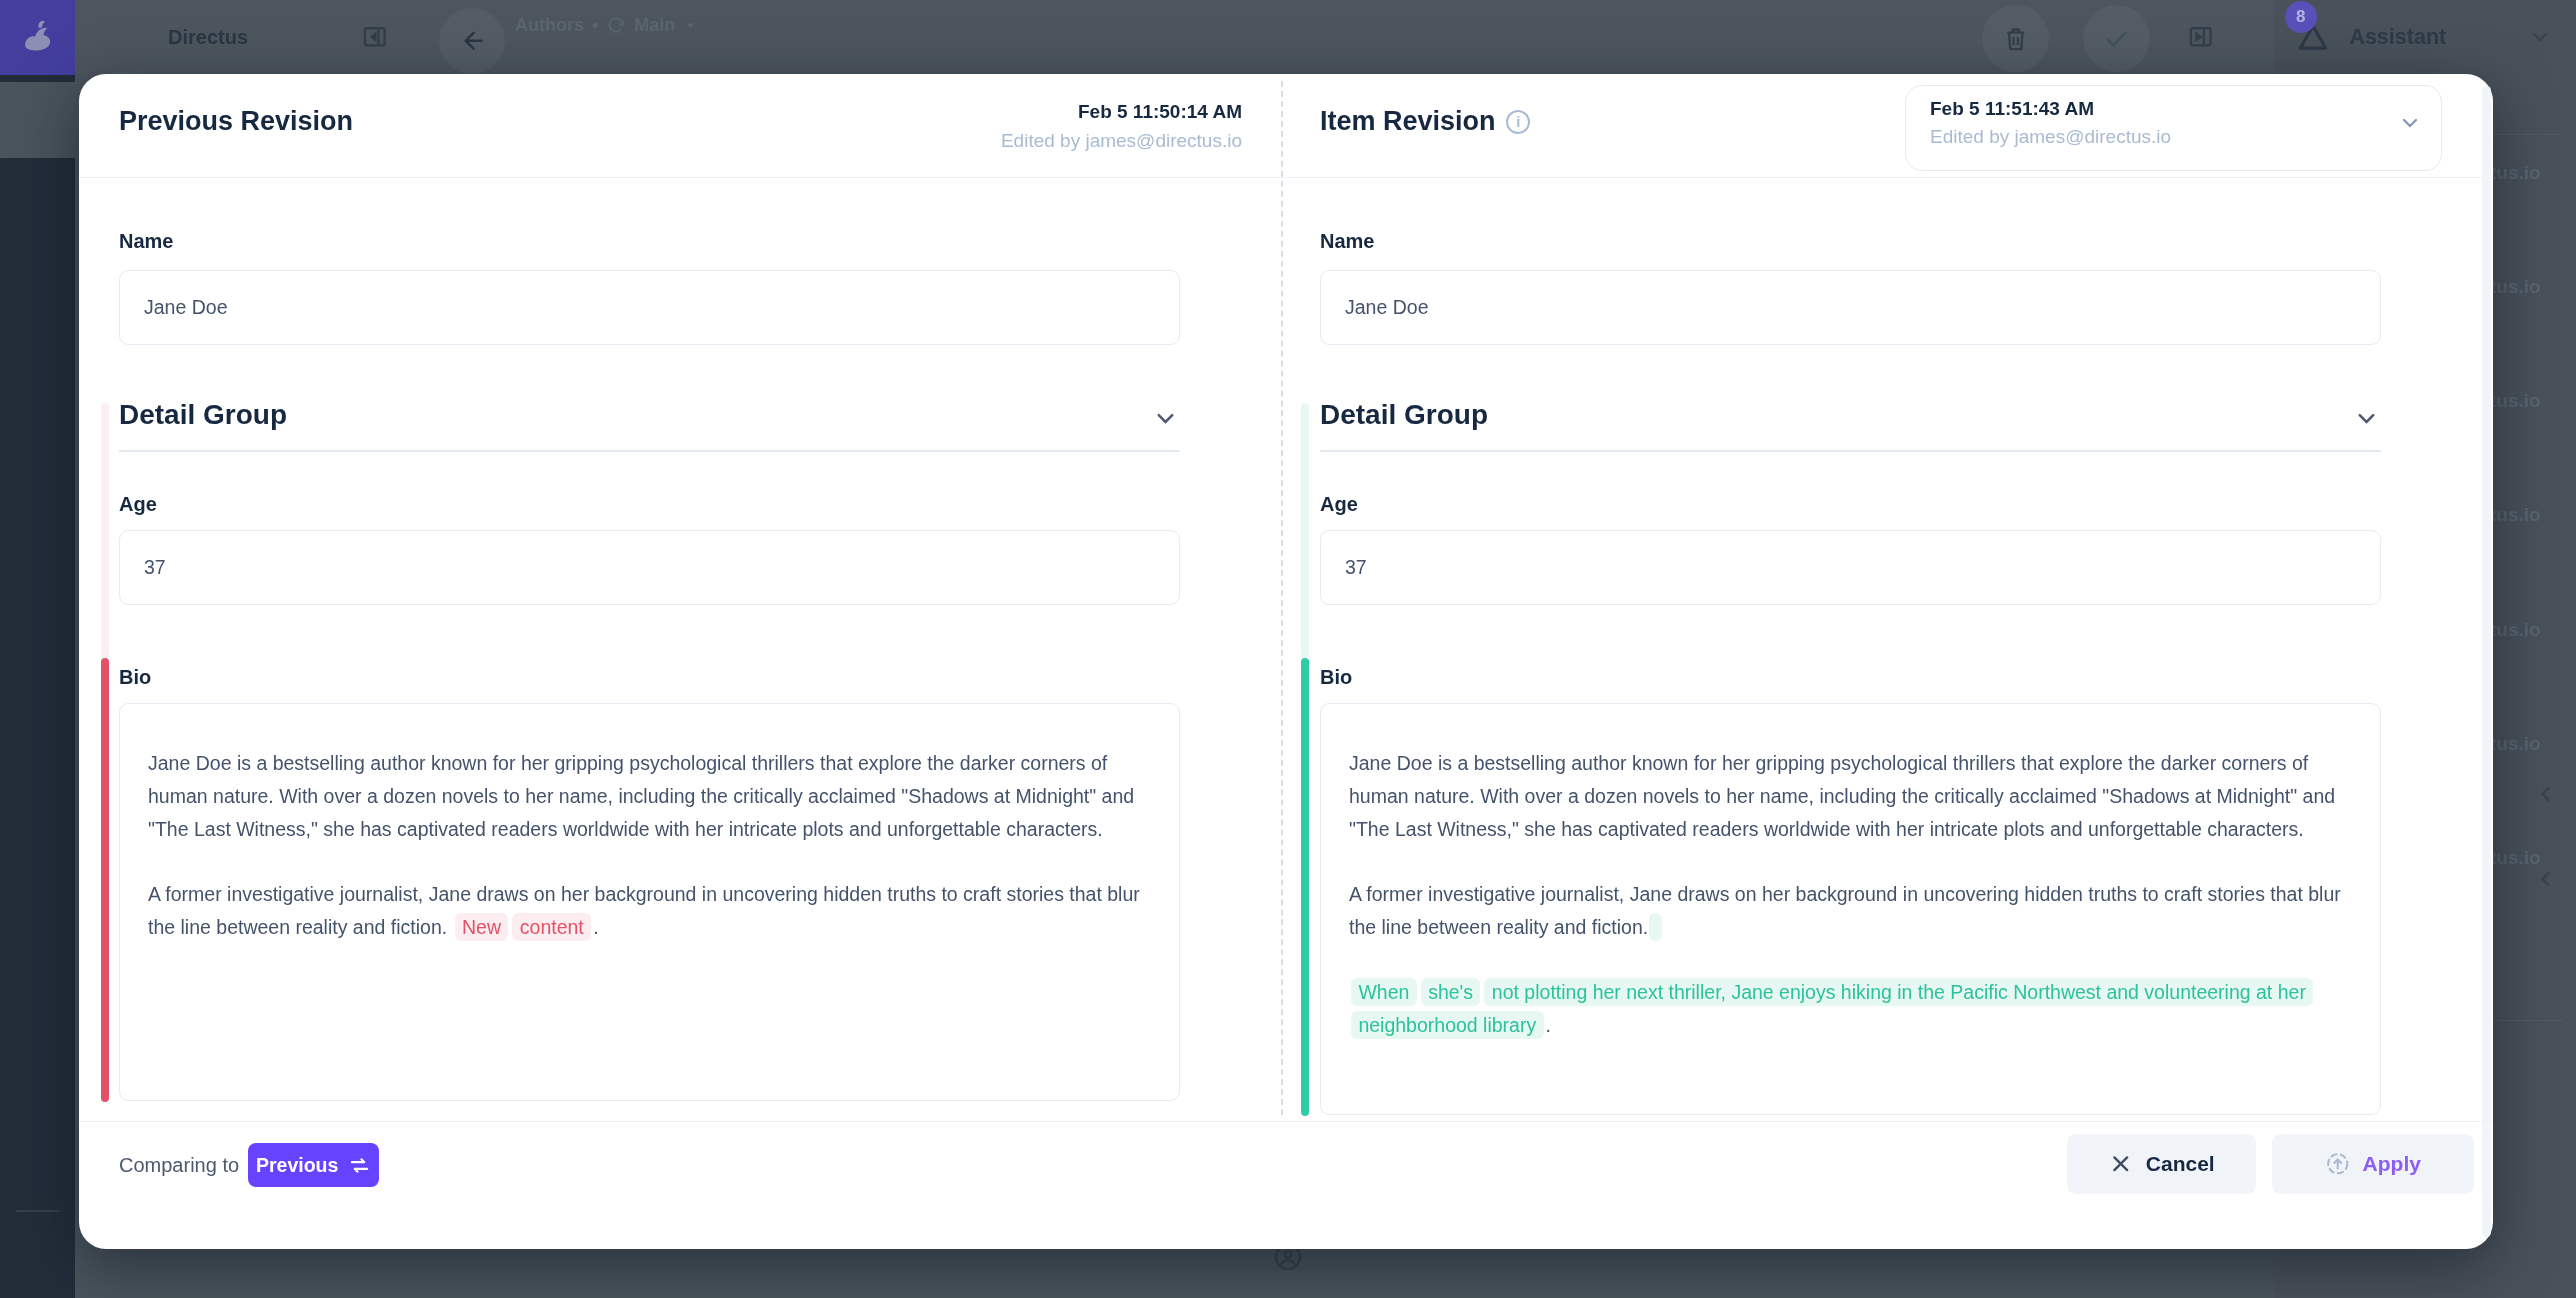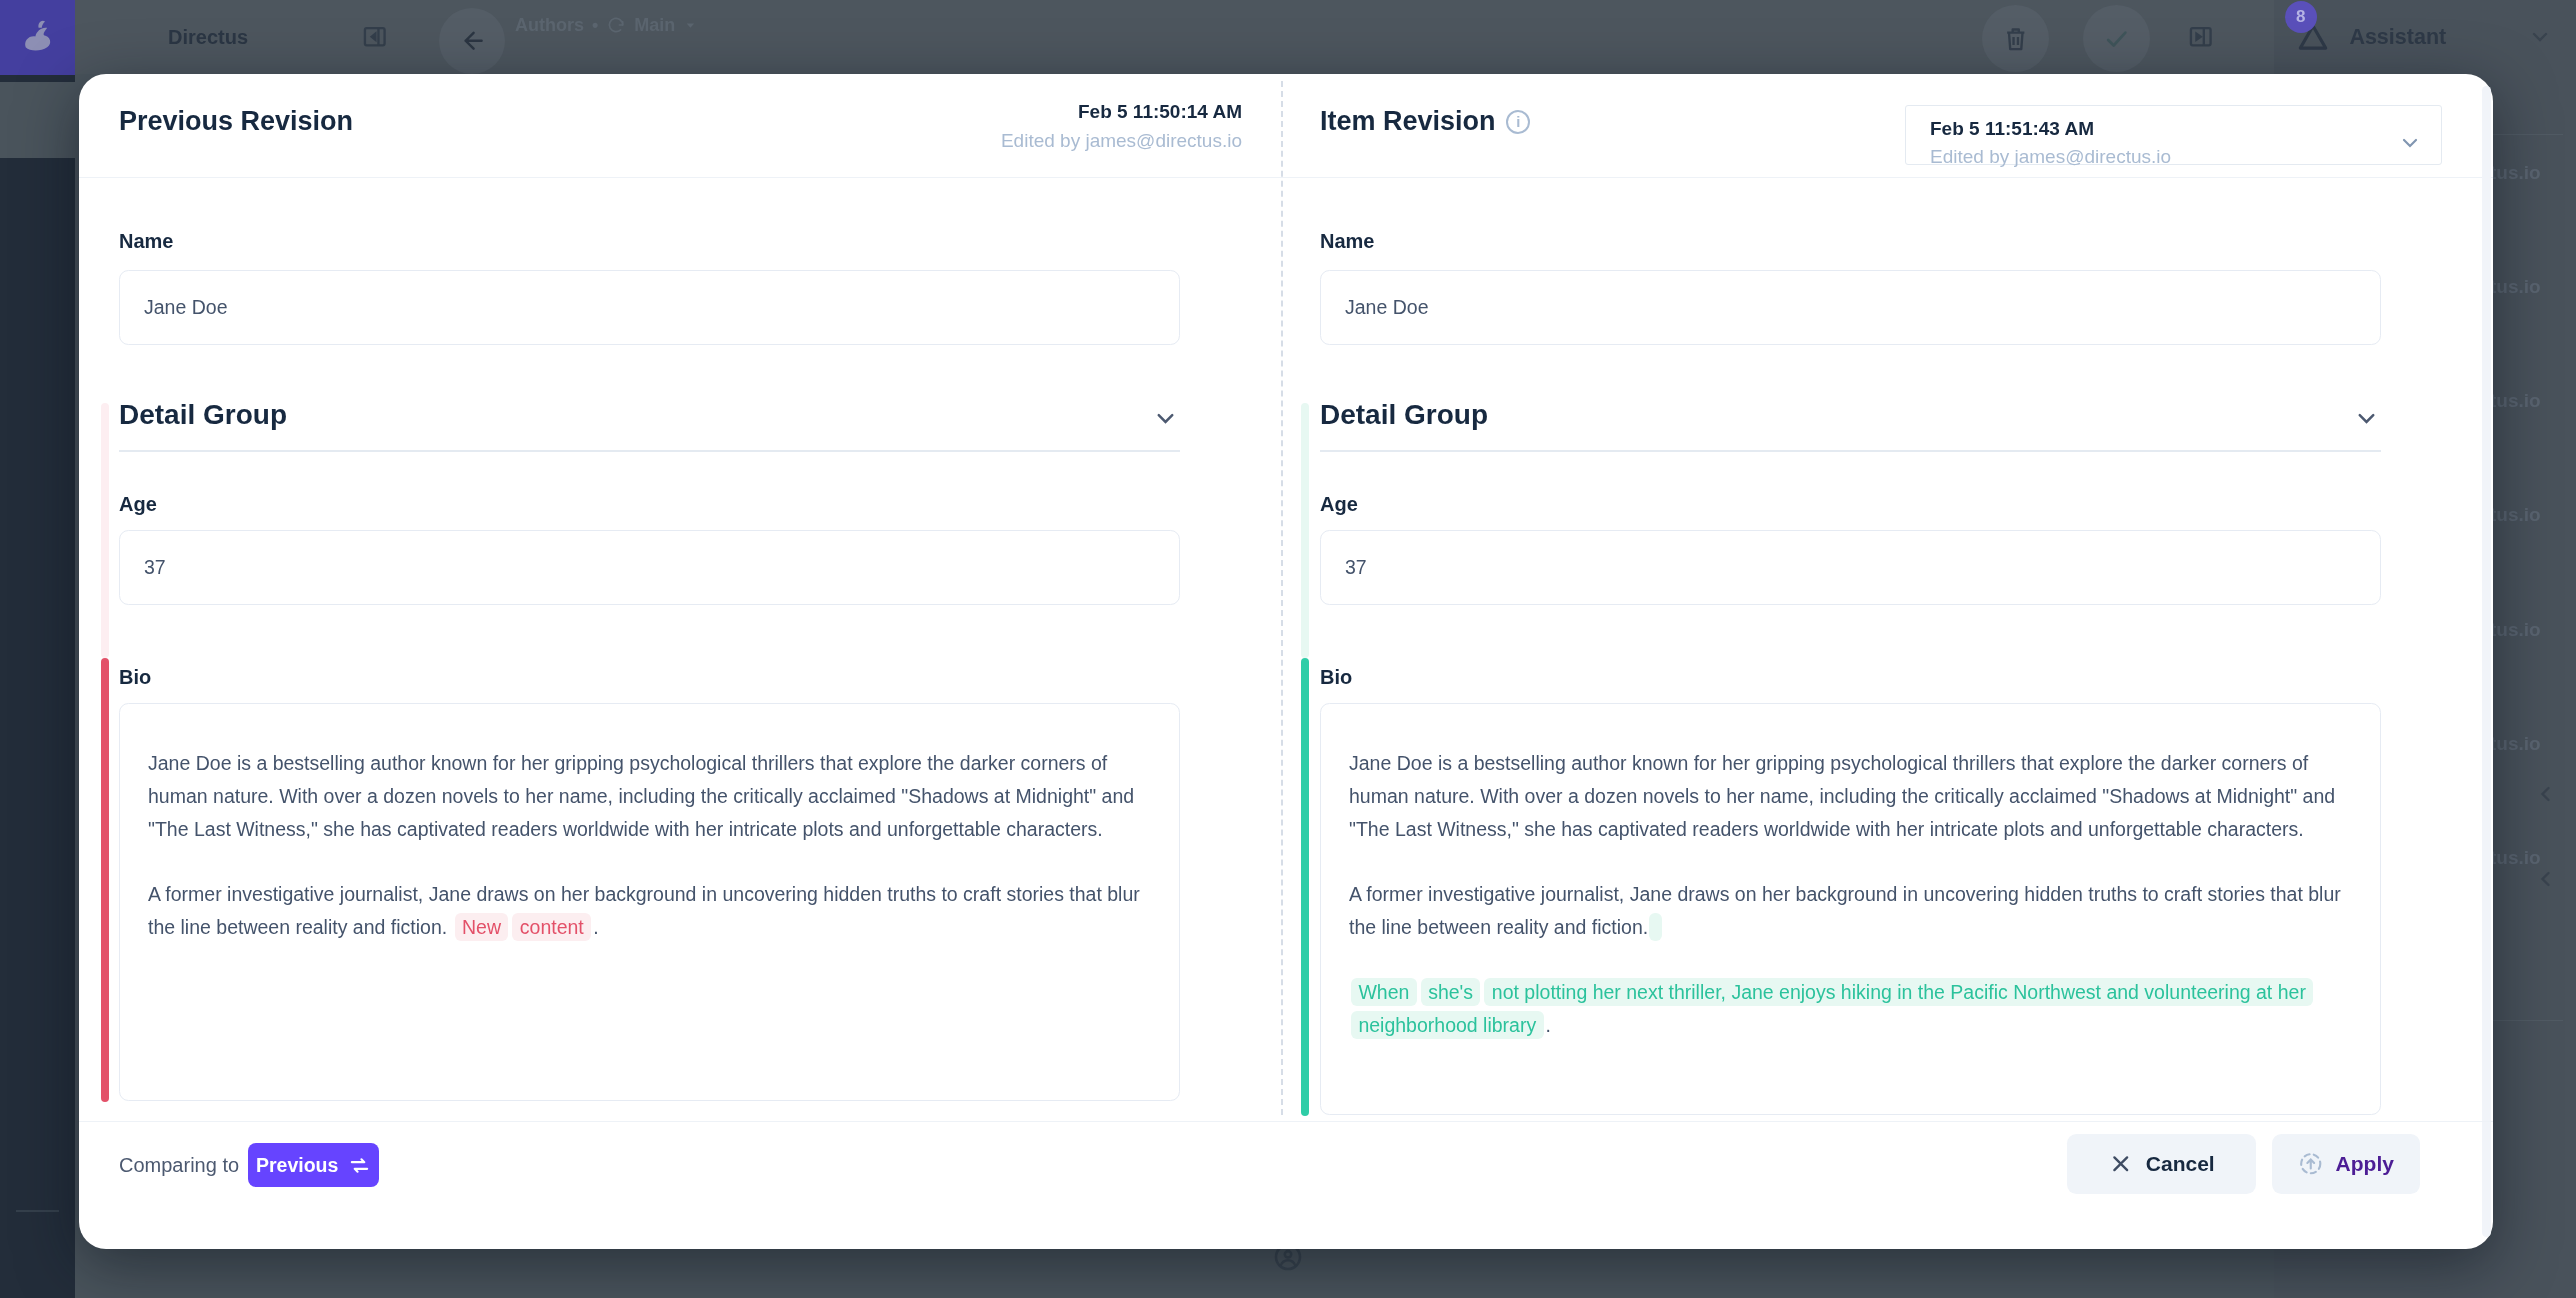--- a/index.html
+++ b/index.html
@@ -30,21 +30,21 @@
   .badge8 { position:absolute; left:-9.4px; top:-17.4px; width:32px; height:32px; border-radius:50%; background:#5a50ba; color:#b5b3e4; font-size:17px; font-weight:bold; display:flex; align-items:center; justify-content:center; }
 
   
   .modal { position:absolute; left:79px; top:74px; width:2414px; height:1175px; background:#ffffff; border-radius:27px; box-shadow:0 16px 60px rgba(8,16,26,.5); }
   .hdr-divider { position:absolute; left:0; top:103px; width:2414px; height:1.3px; background:#eef2f7; }
   .dash-divider { position:absolute; left:1202px; top:6.7px; height:1034px; width:0; border-left:2px dashed #d6dde7; }
   .panel-title { position:absolute; top:32px; font-size:27px; font-weight:bold; color:#172940; display:flex; align-items:center; gap:10.7px; }
   .ts-block { position:absolute; left:805px; top:23px; width:358px; text-align:right; }
   .ts-time { font-size:19px; font-weight:600; color:#172940; line-height:29.5px; }
   .ts-by { font-size:19px; color:#a9bbd2; line-height:28px; }
-  .rev-select { position:absolute; left:1826px; top:10.7px; width:537px; height:60px; border:1.3px solid #e4eaf1; border-radius:3px; padding:8px 24px;margin-top:20px; }
+  .rev-select { position:absolute; left:1826px; top:10.7px; width:537px; height:86px; border:1.3px solid #e4eaf1; border-radius:17px; padding:8px 24px; }
   .rev-select .ts-time,.rev-select .ts-by { text-align:left; display:block; }
   .sel-chevron { position:absolute; right:19px; top:25.5px; width:24px; height:24px; color:#8196b1; }
   .sel-chevron svg{width:24px;height:24px;}
   .info-dot { width:24px; height:24px; border-radius:50%; border:2px solid #a9bbd2; color:#a9bbd2; font-size:14.8px; font-weight:bold; display:inline-flex; align-items:center; justify-content:center; font-style:normal; }
 
   .field-label { position:absolute; font-size:20px; font-weight:bold; color:#172940; }
   .input { position:absolute; height:75px; width:1061px; border:1.3px solid #e6ebf3; border-radius:9.4px; background:#fff; display:flex; align-items:center; padding:0 24px; font-size:19.5px; color:#44536b; }
   .section-title { position:absolute; font-size:28px; font-weight:bold; color:#172940; }
   .sec-chevron { position:absolute; width:27px; height:27px; color:#4c5970; }
   .sec-chevron svg{width:27px;height:27px;}
@@ -59,21 +59,21 @@
   .chunk.ghost { padding:3.4px 3.4px; margin-left:1.3px; }
   .added-para { color:#2bc29c; }
 
   .ftr-divider { position:absolute; left:0; top:1047px; width:2414px; height:1.3px; background:#eef2f7; }
   .cmp-label { position:absolute; left:40px; top:1080px; font-size:20px; color:#4c5970; }
   .cmp-badge { position:absolute; left:169px; top:1069px; height:44px; border-radius:8px; background:#6644ff; color:#ffffff; display:flex; align-items:center; gap:9.4px; padding:0 8px; font-size:19.5px; font-weight:bold; }
   .cmp-badge svg { width:23px; height:23px; }
   .btn { position:absolute; top:1060px; height:60px; border-radius:9.4px; background:#f0f4f9; display:flex; align-items:center; justify-content:center; gap:12px; font-size:21px; font-weight:bold; cursor:pointer; }
   .btn svg { width:25.5px; height:25.5px; }
   .btn-cancel { left:1988px; width:189px; color:#172940; }
-  .btn-apply { left:2193px; width:148px; color:#4c1d95; }
+  .btn-apply { left:2193px; width:202px; color:#8b5cf6; }
   .modal-scroll { position:absolute; left:2403px; top:12px; width:9.4px; height:1151px; border-radius:4.7px; background:#f1f4f9; }
 </style>
 </head>
 <body>
 
 <div id="app">
 
   <div class="topbar"></div>
 
   <div class="modulebar">

